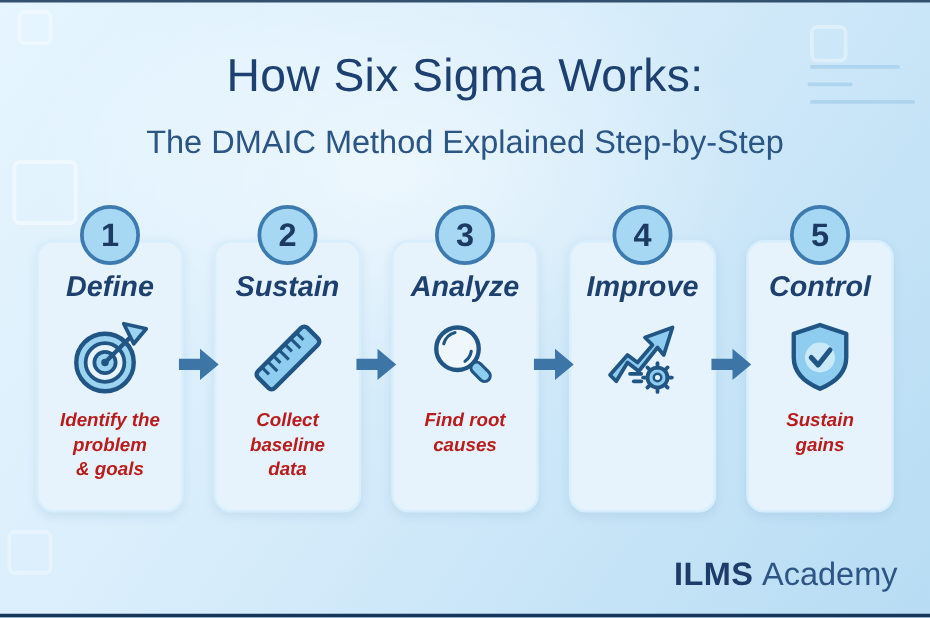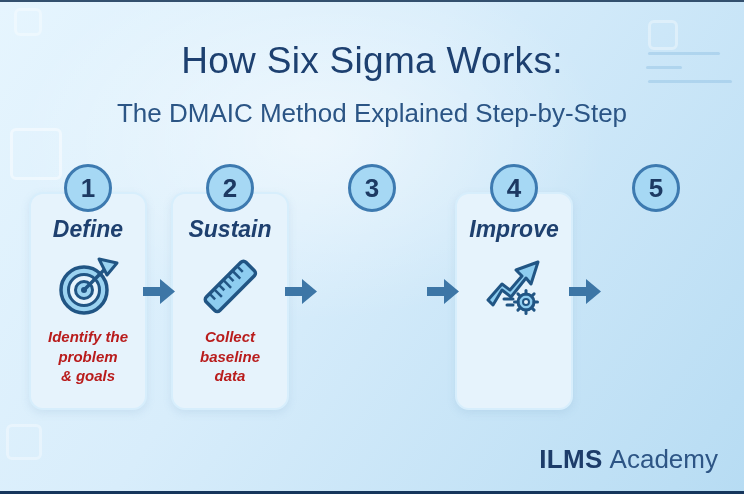--- a/index.html
+++ b/index.html
@@ -111,20 +111,35 @@
           </svg>
         </div>
         <div class="step-desc">Collect
 baseline
 data</div>
       </div>
     </div>
 
     <div class="step-col">
       <div class="step-circle">3</div>
+      <div class="step-card">
+        <div class="step-title">Analyze</div>
+        <div class="step-icon">
+          <svg width="66" height="66" viewBox="0 0 66 66">
+            <circle cx="27" cy="26" r="17" fill="rgba(255,255,255,0.35)" stroke="#215584" stroke-width="3.5"></circle>
+            <path d="M16 22 A13 13 0 0 1 25 13" stroke="#215584" stroke-width="2.5" fill="none" stroke-linecap="round"></path>
+            <path d="M38 28 A12 12 0 0 1 33 36" stroke="#215584" stroke-width="2.5" fill="none" stroke-linecap="round"></path>
+            <g transform="rotate(45 45.5 44.5)">
+              <rect x="36.5" y="40" width="18" height="9" rx="4.5" fill="#8ecdf0" stroke="#215584" stroke-width="2.5"></rect>
+            </g>
+          </svg>
+        </div>
+        <div class="step-desc">Find root
+causes</div>
+      </div>
     </div>
 
     <div class="step-col">
       <div class="step-circle">4</div>
       <div class="step-card">
         <div class="step-title">Improve</div>
         <div class="step-icon">
           <svg width="66" height="66" viewBox="0 0 66 66">
             <path d="M7 47 L21 31 L29 37 L41 23 L35 17 L57 9 L50 31 L45 25 L30 44 L21 37 L12 52 Z" fill="#8ecdf0" stroke="#215584" stroke-width="3" stroke-linejoin="round"></path>
             <circle cx="45" cy="49" r="8" fill="#8ecdf0" stroke="#215584" stroke-width="3"></circle>
@@ -141,20 +156,32 @@
             </g>
             <line x1="23" y1="46" x2="32" y2="46" stroke="#215584" stroke-width="3" stroke-linecap="round"></line>
             <line x1="26" y1="52" x2="32" y2="52" stroke="#215584" stroke-width="3" stroke-linecap="round"></line>
           </svg>
         </div>
       </div>
     </div>
 
     <div class="step-col">
       <div class="step-circle">5</div>
+      <div class="step-card">
+        <div class="step-title">Control</div>
+        <div class="step-icon">
+          <svg width="66" height="66" viewBox="0 0 66 66">
+            <path d="M33 7 L54 14 L54 33 C54 45 45 53 33 58 C21 53 12 45 12 33 L12 14 Z" fill="#8ecdf0" stroke="#215584" stroke-width="3.5" stroke-linejoin="round"></path>
+            <circle cx="33" cy="33" r="12" fill="#c9e8f8"></circle>
+            <path d="M26 33 L31.5 39 L41 27" fill="none" stroke="#215584" stroke-width="4" stroke-linecap="round" stroke-linejoin="round"></path>
+          </svg>
+        </div>
+        <div class="step-desc">Sustain
+gains</div>
+      </div>
     </div>
 
     <svg class="flow-arrow" style="left:143px;top:114px;" viewBox="0 0 32 27">
       <polygon points="0,9 17,9 17,1 32,13.5 17,26 17,18 0,18" fill="#3d76a6"></polygon>
     </svg>
     <svg class="flow-arrow" style="left:285px;top:114px;" viewBox="0 0 32 27">
       <polygon points="0,9 17,9 17,1 32,13.5 17,26 17,18 0,18" fill="#3d76a6"></polygon>
     </svg>
     <svg class="flow-arrow" style="left:427px;top:114px;" viewBox="0 0 32 27">
       <polygon points="0,9 17,9 17,1 32,13.5 17,26 17,18 0,18" fill="#3d76a6"></polygon>

